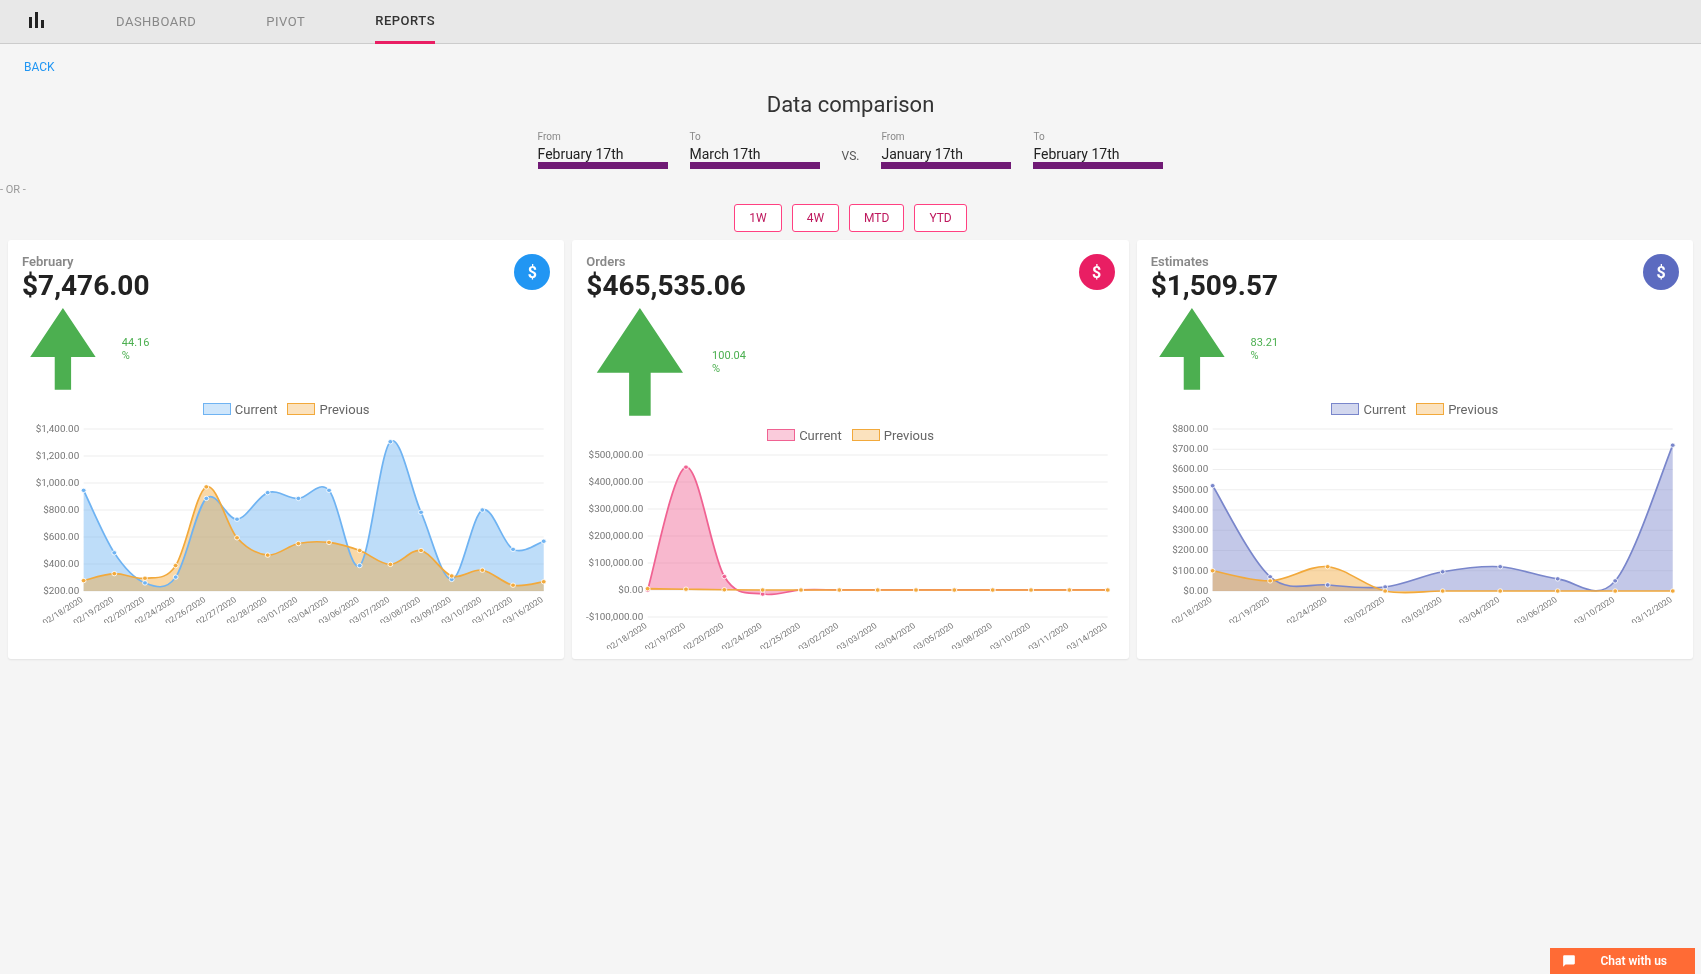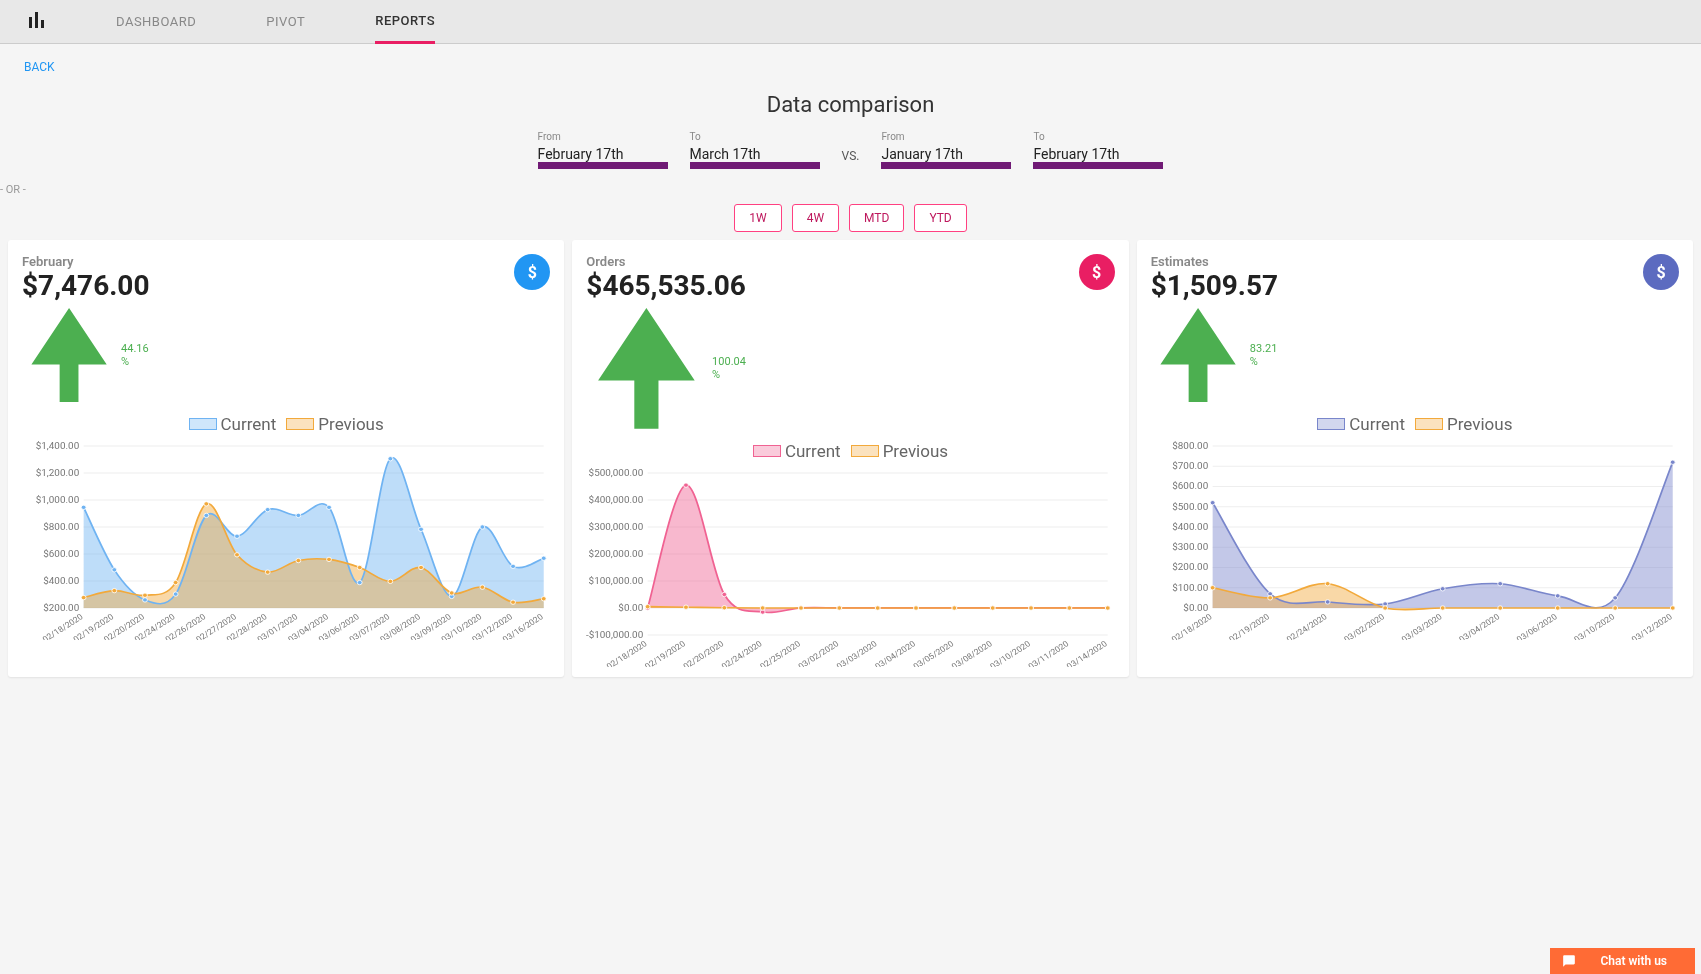--- a/index.html
+++ b/index.html
@@ -17,25 +17,25 @@
 .date-value{font-size:14px;color:#222;padding-top:4px}
 .vs{font-size:12px;color:#555;padding-bottom:6px}
 .or-sep{font-size:11px;color:#999;margin:14px 0 8px}
 .quick-row{display:flex;justify-content:center;gap:10px}
 .quick-btn{border:1px solid #ff4081;color:#be185d;background:#fff;font-size:12px;padding:6px 14px;border-radius:3px;cursor:pointer}
 .cards{display:flex;gap:8px;padding:8px}
 .card{background:#fff;flex:1;border-radius:3px;box-shadow:0 1px 2px rgba(0,0,0,.08);padding:14px 14px 10px;position:relative}
 .card-head{display:flex;justify-content:space-between;align-items:flex-start}
 .card-title{font-size:13px;color:#888;font-weight:600}
 .card-amount{font-size:28px;color:#222;font-weight:700;margin-top:0}
-.card-delta{font-size:11px;margin-top:6px;display:flex;align-items:center;gap:5px}
+.card-delta{font-size:11px;margin-top:6px;display:flex;align-items:center;gap:18px}
 .delta-up{color:#4caf50}
 .fab{width:36px;height:36px;border-radius:50%;display:flex;align-items:center;justify-content:center;color:#fff;font-size:16px;font-weight:700}
 .fab-blue{background:#2196f3}.fab-pink{background:#e91e63}.fab-purple{background:#5c6bc0}
-.legend{display:flex;justify-content:center;gap:10px;margin-top:12px;font-size:17px;color:#666}
+.legend{display:flex;justify-content:center;gap:10px;margin-top:12px;font-size:13px;color:#666}
 .leg-item{display:flex;align-items:center;gap:4px}
 .leg-swatch{width:28px;height:12px;border:1px solid}
 .chart-wrap{position:relative;height:200px;margin-top:6px}
 .chat-widget{position:fixed;bottom:0;right:6px;background:#ff6b35;color:#fff;font-size:12px;font-weight:600;padding:6px 28px 6px 12px;display:flex;align-items:center;gap:24px;cursor:pointer}
 .chat-icon{width:14px;height:14px}
 svg{width:100%;height:100%}
 .axis-text{font-size:9px;fill:#777}
 .xaxis-text{font-size:8px;fill:#777}
 </style>
 </head>

